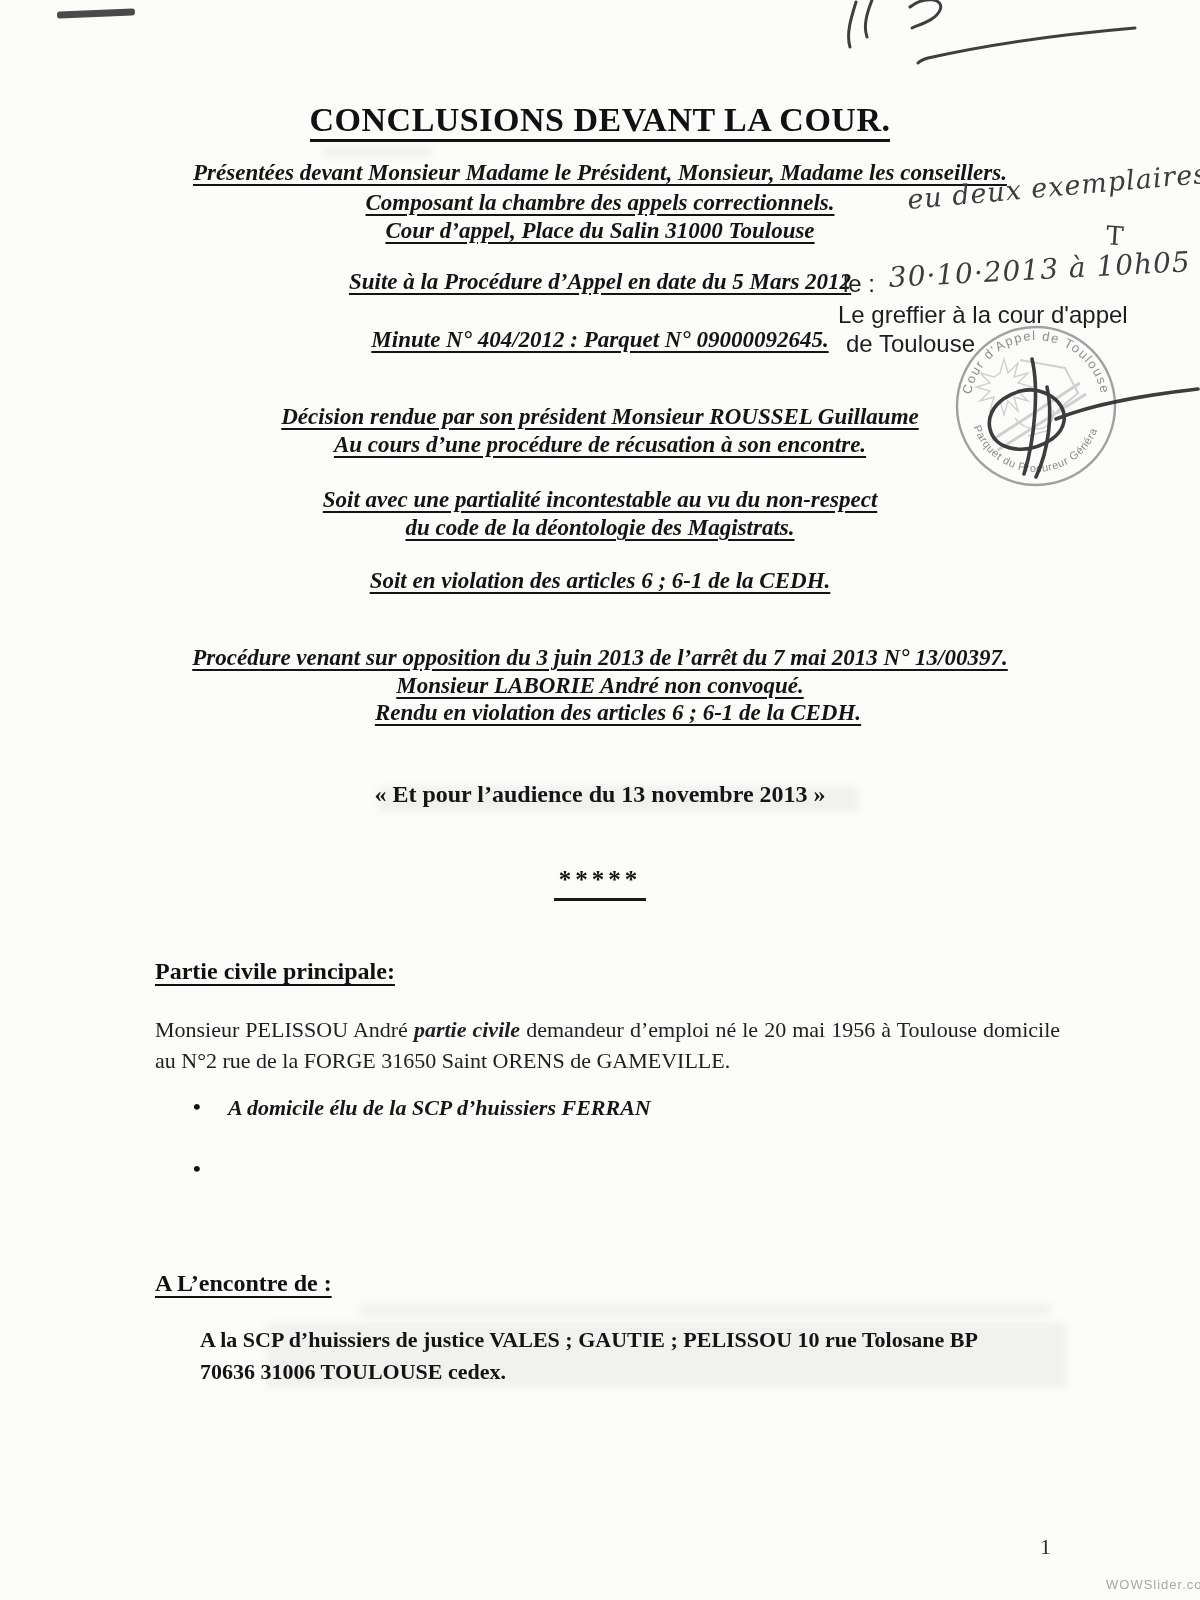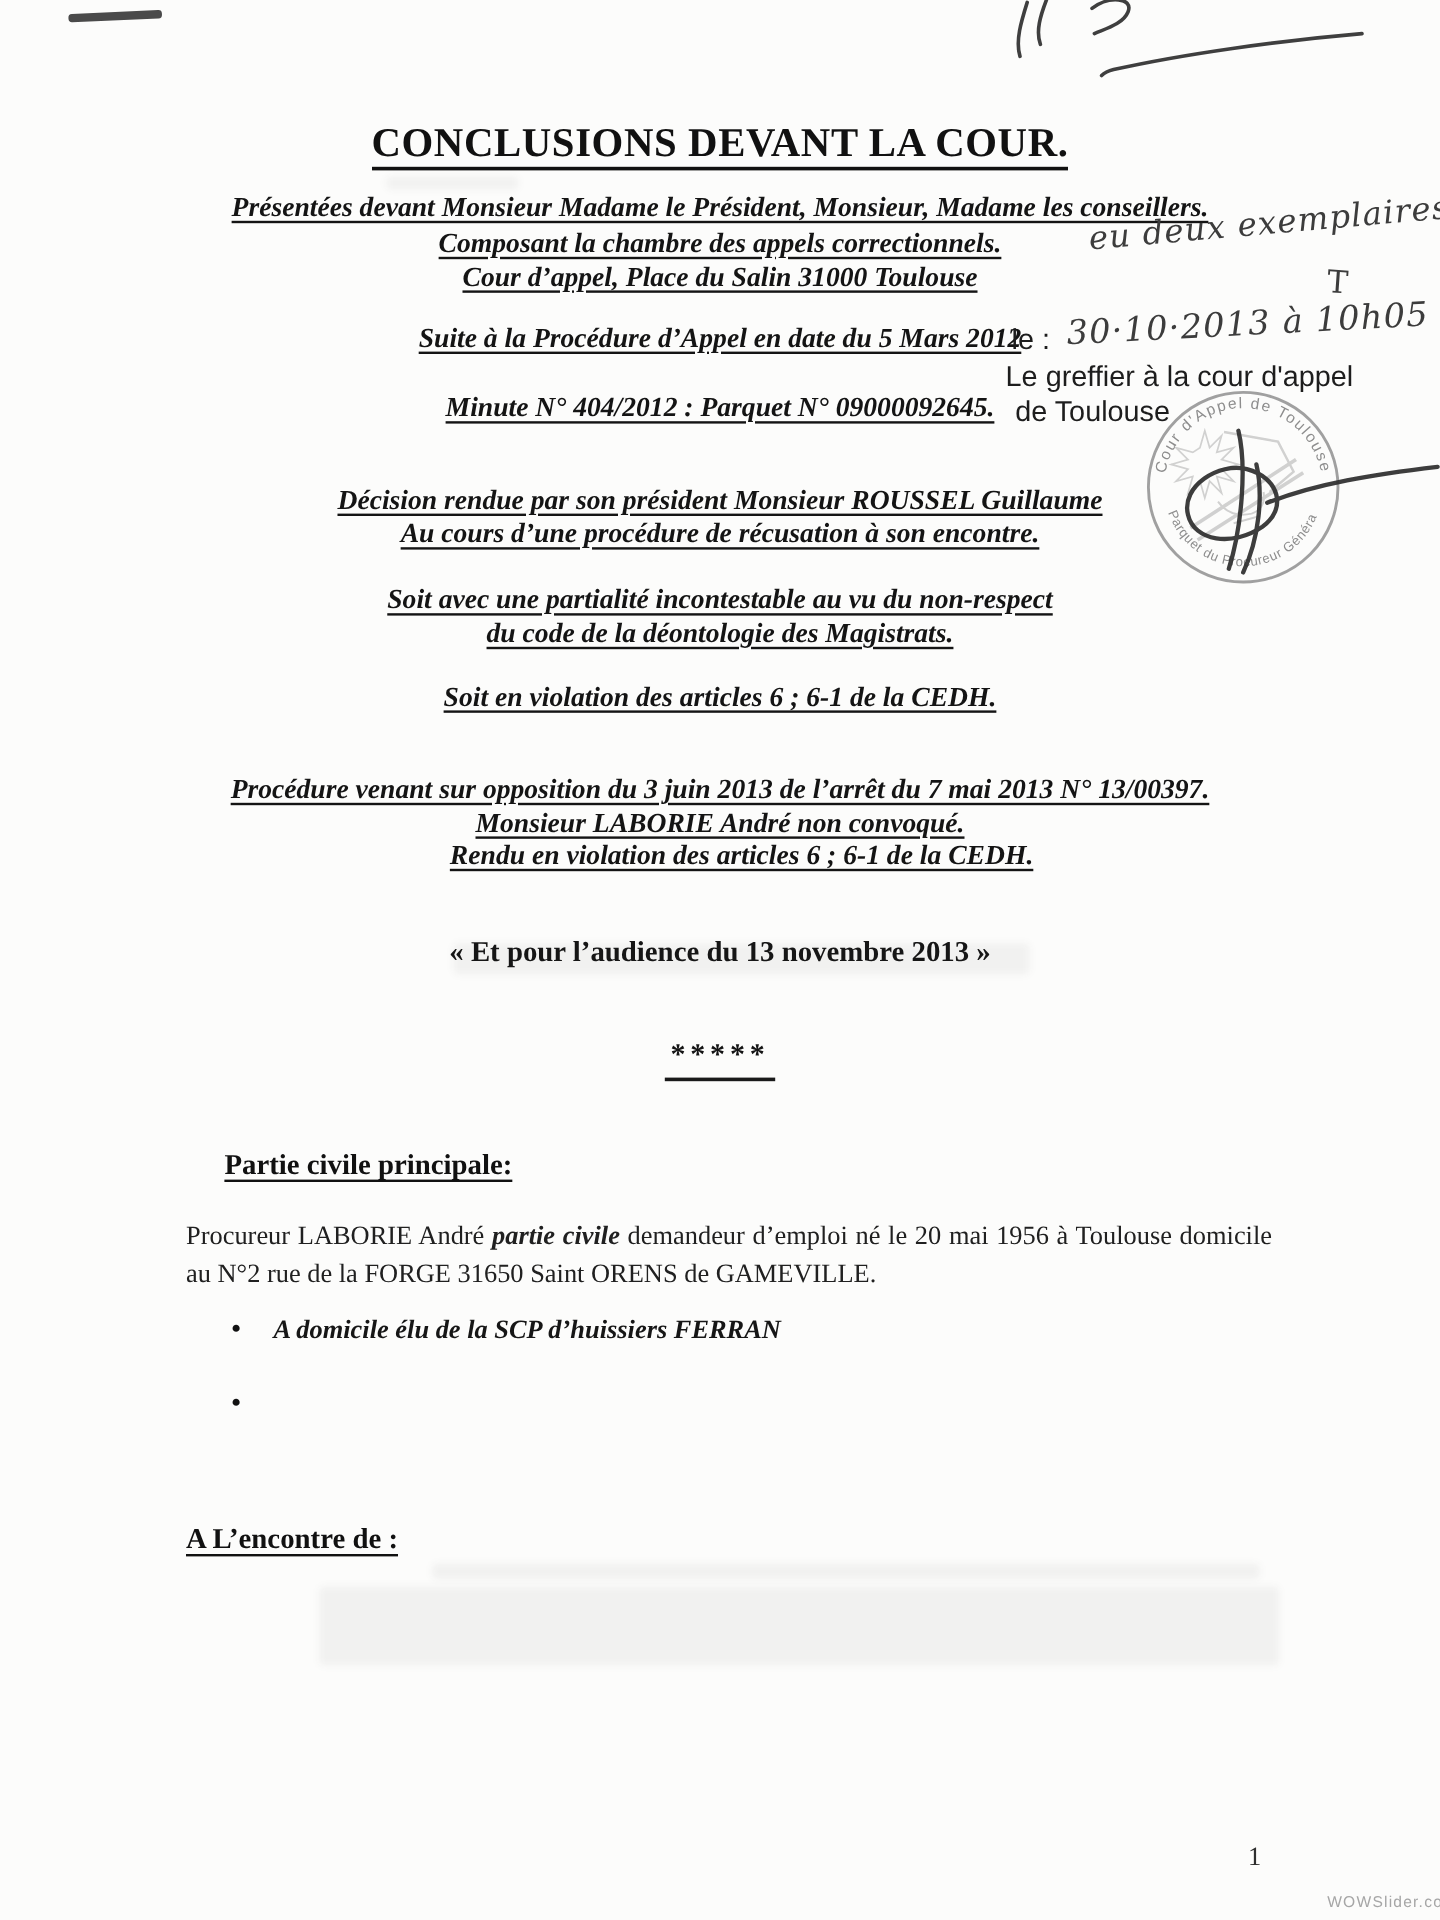--- a/index.html
+++ b/index.html
@@ -173,34 +173,38 @@
   <div class="abs center-line" style="top:645px;"><span>Procédure venant sur opposition du 3 juin 2013 de l’arrêt du 7 mai 2013 N° 13/00397.</span></div>
   <div class="abs center-line" style="top:673px;"><span>Monsieur LABORIE André non convoqué.</span></div>
   <div class="abs center-line" style="top:700px;padding-left:18px;"><span>Rendu en violation des articles 6 ; 6-1 de la CEDH.</span></div>
 
   <div class="abs center-bold" style="top:781px;">« Et pour l’audience du 13 novembre 2013 »</div>
 
   <div class="abs separator" style="top:866px;">
     <span>*****</span>
   </div>
 
-  <div class="abs section-heading" style="left:155px;top:958px;margin-left:32px;">
+  <div class="abs section-heading" style="left:155px;top:958px;">
     <span>Partie civile principale:</span>
   </div>
 
   <div class="abs body-par" style="left:155px;top:1014px;width:905px;">
-    <span>Procureur LABORIE André </span><span style="font-weight:bold;font-style:italic;">partie civile</span><span> demandeur d’emploi né le 20 mai 1956 à Toulouse domicile au N°2 rue de la FORGE 31650 Saint ORENS de GAMEVILLE.</span>
+    <span>Monsieur PELISSOU André </span><span style="font-weight:bold;font-style:italic;">partie civile</span><span> demandeur d’emploi né le 20 mai 1956 à Toulouse domicile au N°2 rue de la FORGE 31650 Saint ORENS de GAMEVILLE.</span>
   </div>
 
   <div class="abs bullet-dot" style="left:193px;top:1094px;">•</div>
   <div class="abs bullet-text" style="left:228px;top:1092px;width:820px;">A domicile élu de la SCP d’huissiers FERRAN</div>
 
   <div class="abs bullet-dot" style="left:193px;top:1156px;">•</div>
 
   <div class="abs section-heading" style="left:155px;top:1270px;">
     <span>A L’encontre de :</span>
   </div>
 
+  <div class="abs bold-par" style="left:200px;top:1324px;width:870px;">
+    <div>A la SCP d’huissiers de justice VALES ; GAUTIE ; PELISSOU 10 rue Tolosane BP</div>
+    <div>70636 31006 TOULOUSE cedex.</div>
+  </div>
 
   <div class="abs page-number serif" style="left:1040px;top:1534px;">1</div>
   <div class="abs watermark" style="left:1106px;top:1577px;">WOWSlider.com</div>
 
 </div>
 
 </body></html>

